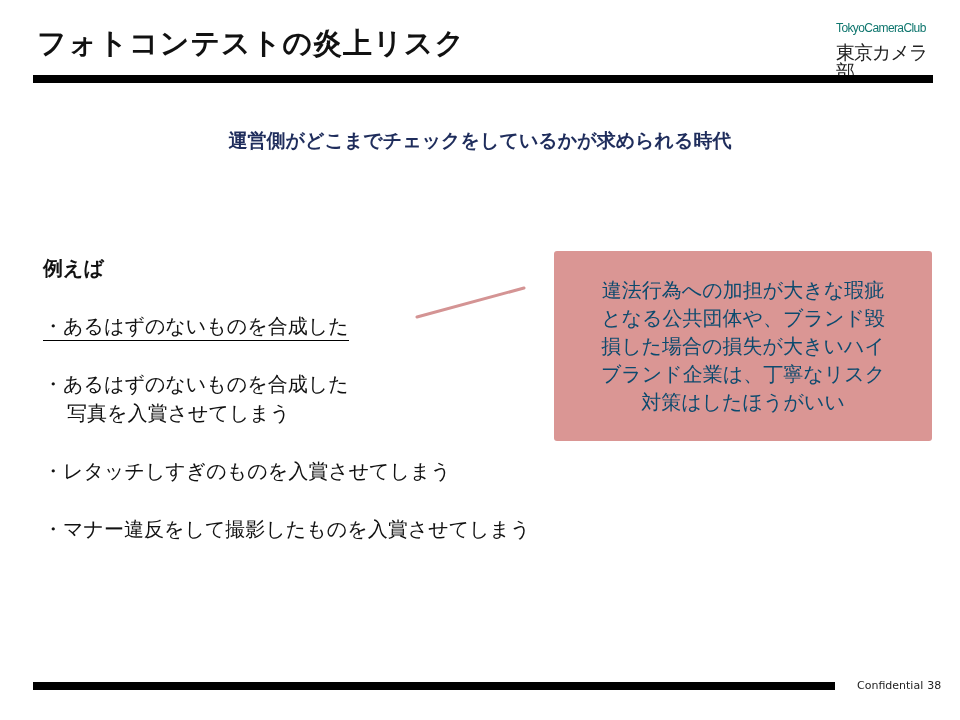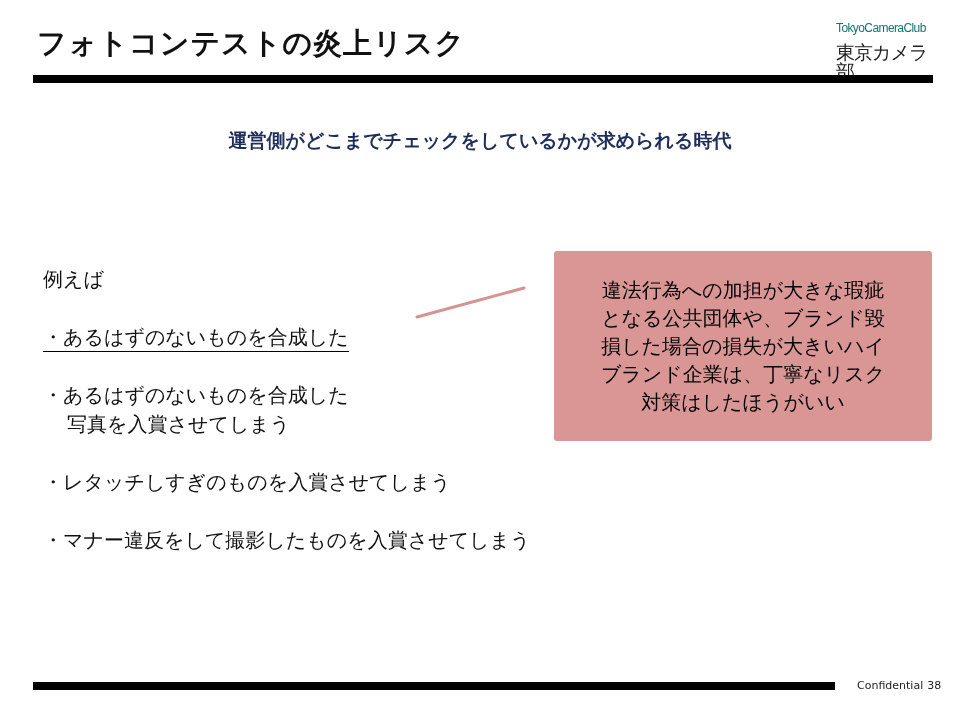--- a/index.html
+++ b/index.html
@@ -67,21 +67,21 @@
       white-space: nowrap;
     }
     .content {
       position: absolute;
       left: 43px;
       top: 254px;
       font-size: 20px;
       color: #111;
       line-height: 29px;
     }
-    .intro { margin: 11px 0 29px 0; }
+    .intro { margin: 0 0 29px 0; font-weight: bold; }
     .bullet { margin: 0 0 29px 0; white-space: nowrap; }
     .bullet .cont { display: block; padding-left: 24px; }
     .bullet.underlined .txt {
       border-bottom: 1.5px solid #000;
       padding-bottom: 2px;
     }
     .connector {
       position: absolute;
       left: 0;
       top: 0;
@@ -99,21 +99,21 @@
       border-radius: 3px;
       display: flex;
       align-items: center;
       justify-content: center;
       box-sizing: border-box;
       padding: 0 12px;
     }
     .callout-text {
       font-size: 20px;
       line-height: 28px;
-      color: #000000;
+      color: #0c4a6e;
       text-align: center;
     }
     .callout-text span { display: block; white-space: nowrap; }
     .bottom-rule {
       position: absolute;
       left: 33px;
       top: 682px;
       width: 802px;
       height: 8px;
       background: #000;

